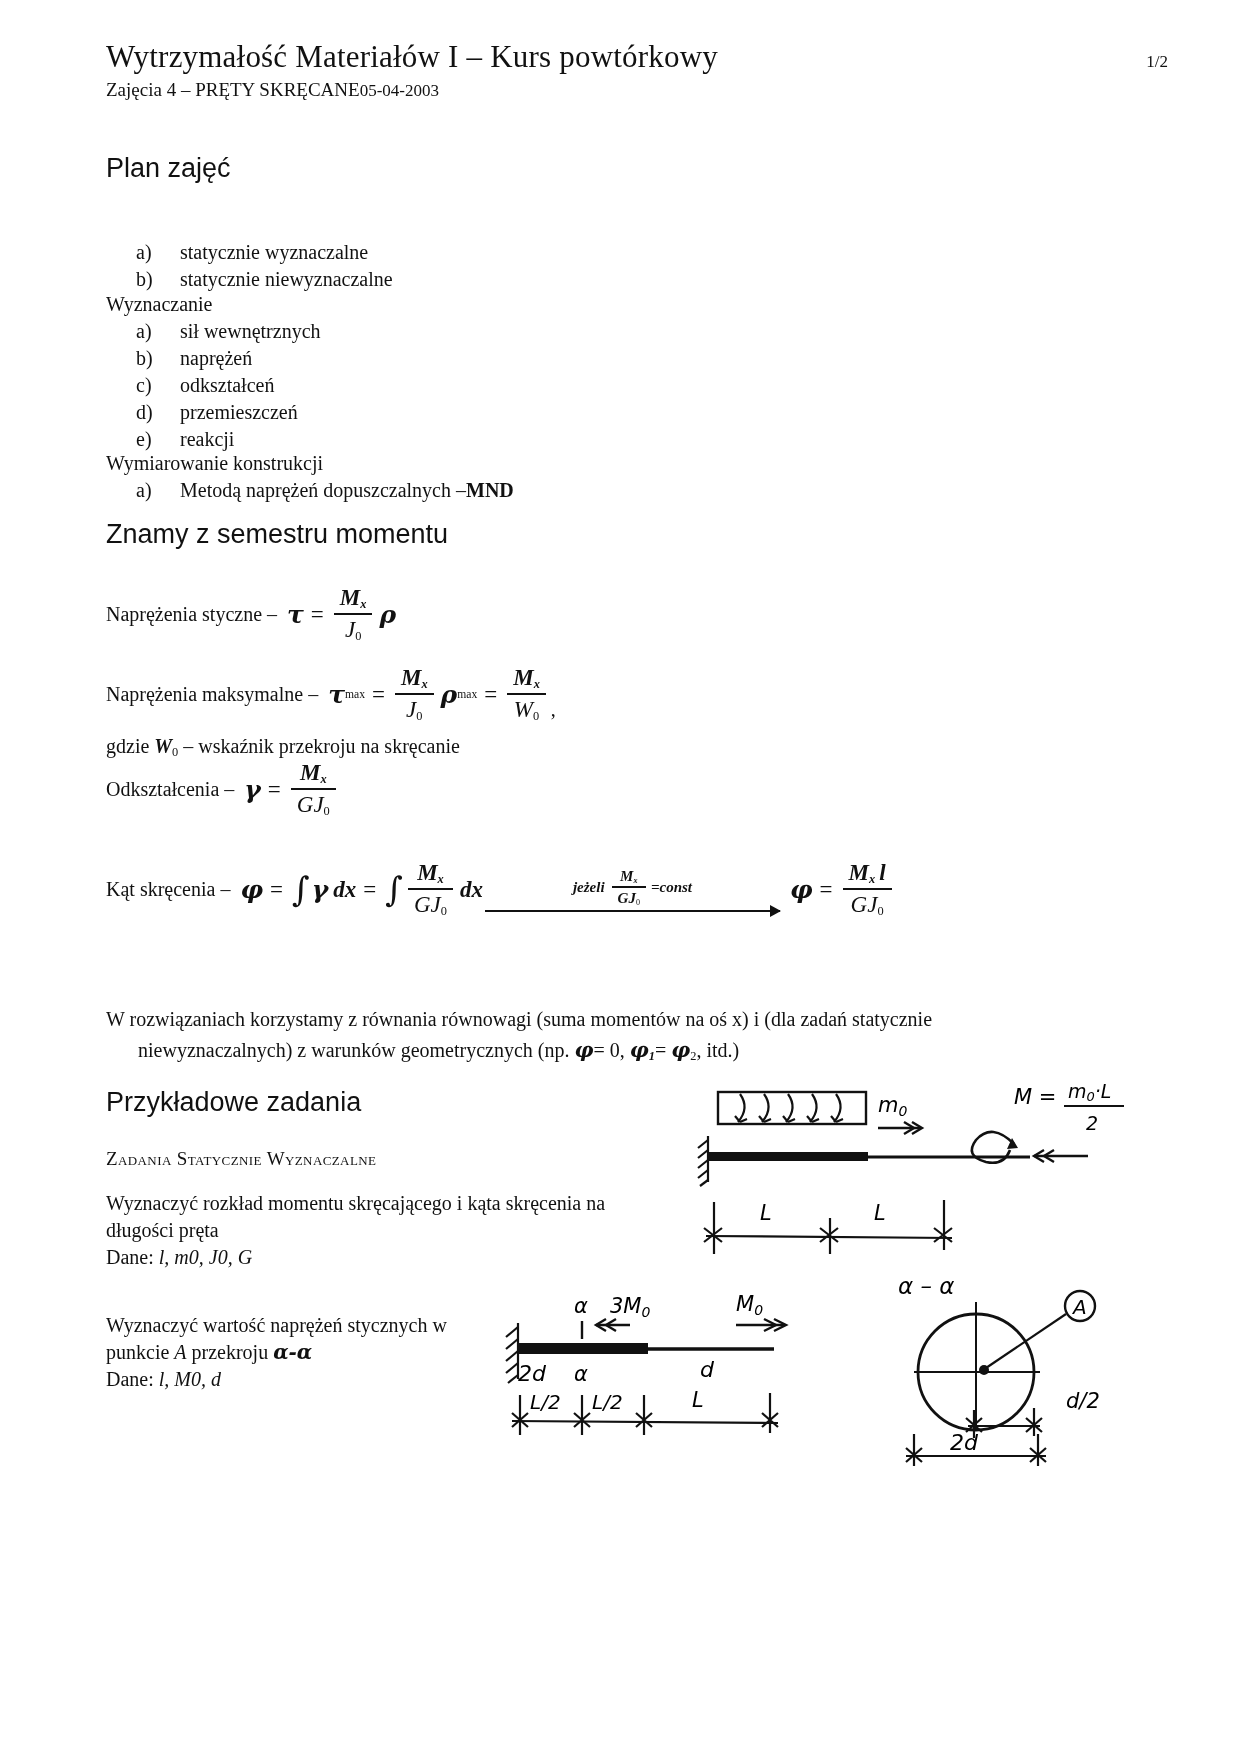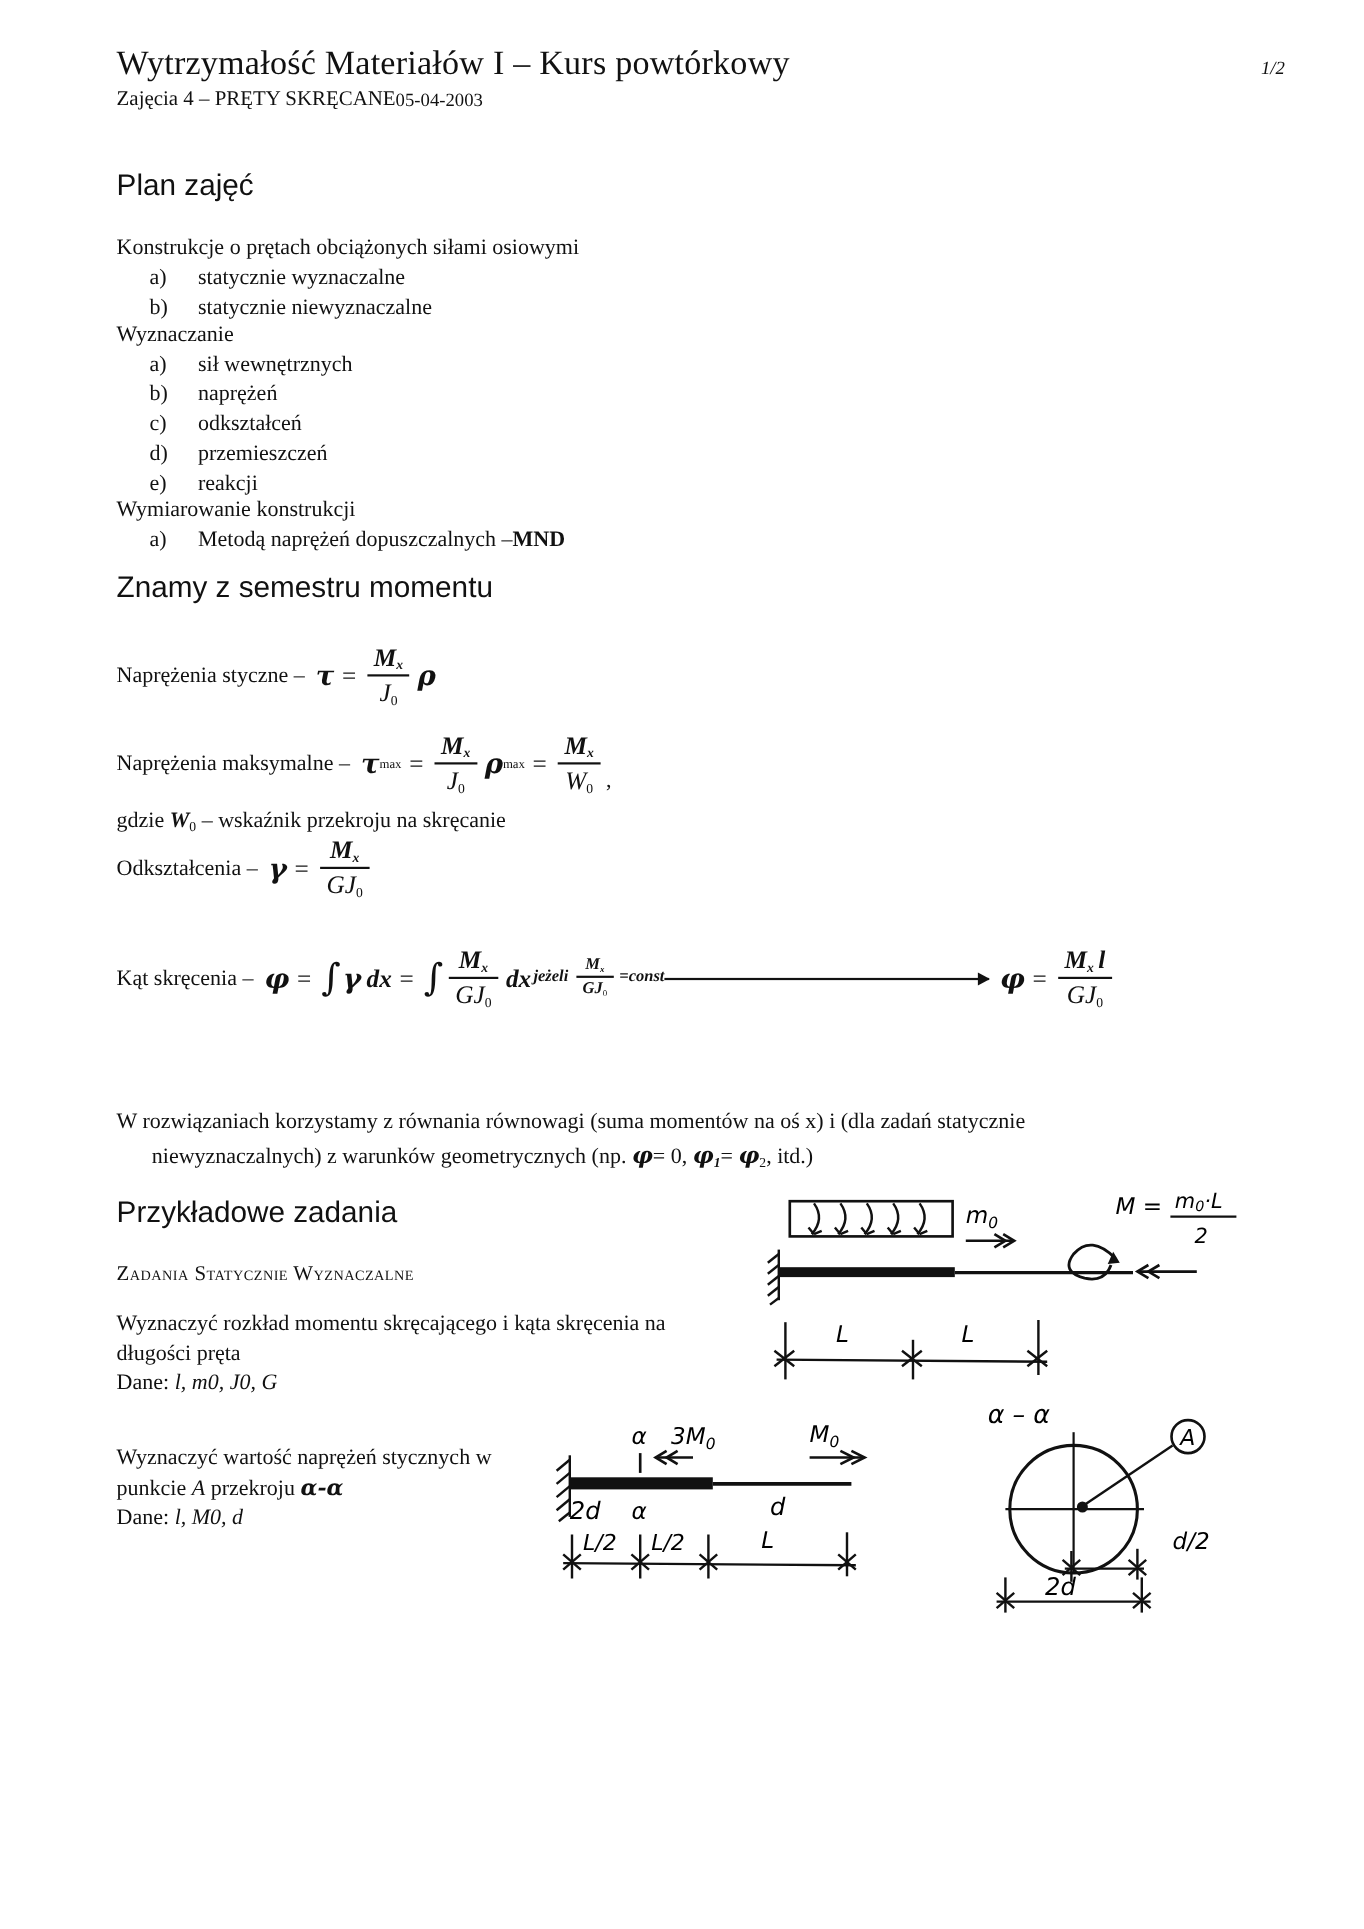--- a/index.html
+++ b/index.html
@@ -7,21 +7,21 @@
     width:1240px;height:1754px;position:relative;overflow:hidden;
     font-family:"Liberation Serif","DejaVu Serif",serif;color:#111;
   }
   .page{position:absolute;left:0;top:0;width:1240px;height:1754px;margin-left:28px;}
 
   
   .hdr{position:absolute;left:78px;top:38px;width:1062px;}
   .hdr-row1{display:flex;align-items:flex-end;justify-content:space-between;}
   .hdr-row2{display:flex;align-items:flex-end;margin-top:2px;}
   .doc-title{font-size:31px;line-height:38px;letter-spacing:.2px;}
-  .page-num{font-size:17px;line-height:20px;padding-bottom:4px;font-style:italic;}
+  .page-num{font-size:17px;line-height:20px;padding-bottom:4px;}
   .subtitle{font-size:19px;line-height:24px;}
   .doc-date{font-size:17px;line-height:22px;}
 
   
   .h2{
     font-family:"Liberation Sans","DejaVu Sans",sans-serif;
     font-size:27px;line-height:32px;position:absolute;left:78px;letter-spacing:0px;
   }
 
   
@@ -42,21 +42,21 @@
   .frac .num{padding:0 6px 1px 6px;white-space:nowrap;}
   .frac .bar{height:2px;background:#111;width:100%;}
   .frac .den{padding:2px 6px 0 6px;white-space:nowrap;}
   .vit{font-style:italic;font-family:"Liberation Serif",serif;font-size:23px;}
   .vit.b{font-weight:bold;}
   sub.s{font-size:.62em;vertical-align:-.28em;font-style:italic;font-weight:bold;}
   sub.sn{font-size:.62em;vertical-align:-.28em;font-style:normal;font-weight:normal;}
   sub.txt{font-size:.58em;vertical-align:-.25em;font-style:normal;font-weight:normal;font-family:"Liberation Serif",serif;}
   .intg{font-size:34px;font-family:"DejaVu Serif",serif;line-height:.8;padding:0 2px;}
 
-  .arrowbox{position:relative;display:flex;flex-direction:row;align-items:center;margin:0 2px;}
+  .arrowbox{position:relative;display:flex;flex-direction:column;align-items:center;margin:0 2px;}
   .arrowcond{font-style:italic;font-weight:bold;font-size:15px;display:flex;align-items:center;white-space:nowrap;margin-bottom:2px;}
   .arrowline{position:relative;height:2px;background:#111;}
   .arrowline:after{content:"";position:absolute;right:-1px;top:-5px;border-left:11px solid #111;border-top:6px solid transparent;border-bottom:6px solid transparent;}
 
   
   .smallcaps{position:absolute;left:78px;font-size:19px;letter-spacing:.4px;font-variant:small-caps;}
 
   
   .draw{position:absolute;}
   svg{display:block;overflow:visible;}
@@ -73,21 +73,20 @@
       <div class="page-num">1/2</div>
     </div>
     <div class="hdr-row2">
       <div class="subtitle">Zajęcia 4 – PRĘTY SKRĘCANE</div>
       <div class="doc-date">05-04-2003</div>
     </div>
   </div>
 
   <div class="h2" style="top:152px">Plan zajęć</div>
 
-  <div class="lead" style="top:212px">Konstrukcje o prętach obciążonych siłami osiowymi</div>
   <div class="ol" style="top:239px">
     <div class="li">
         <span class="mk">a)</span>
         <span>statycznie wyznaczalne</span>
       </div>
     <div class="li">
         <span class="mk">b)</span>
         <span>statycznie niewyznaczalne</span>
       </div>
   </div>

